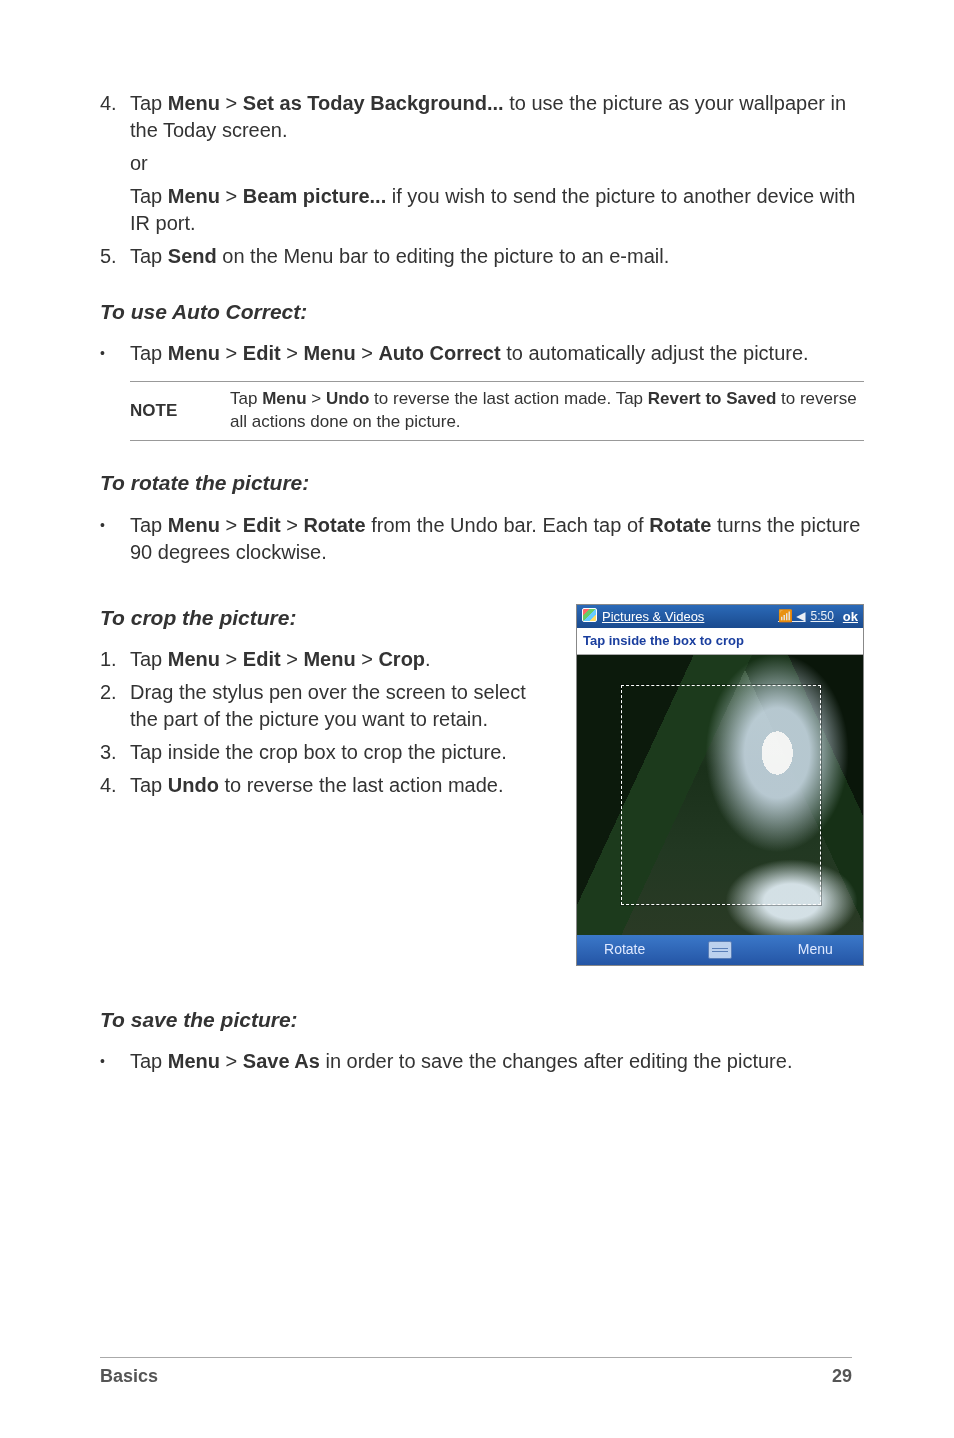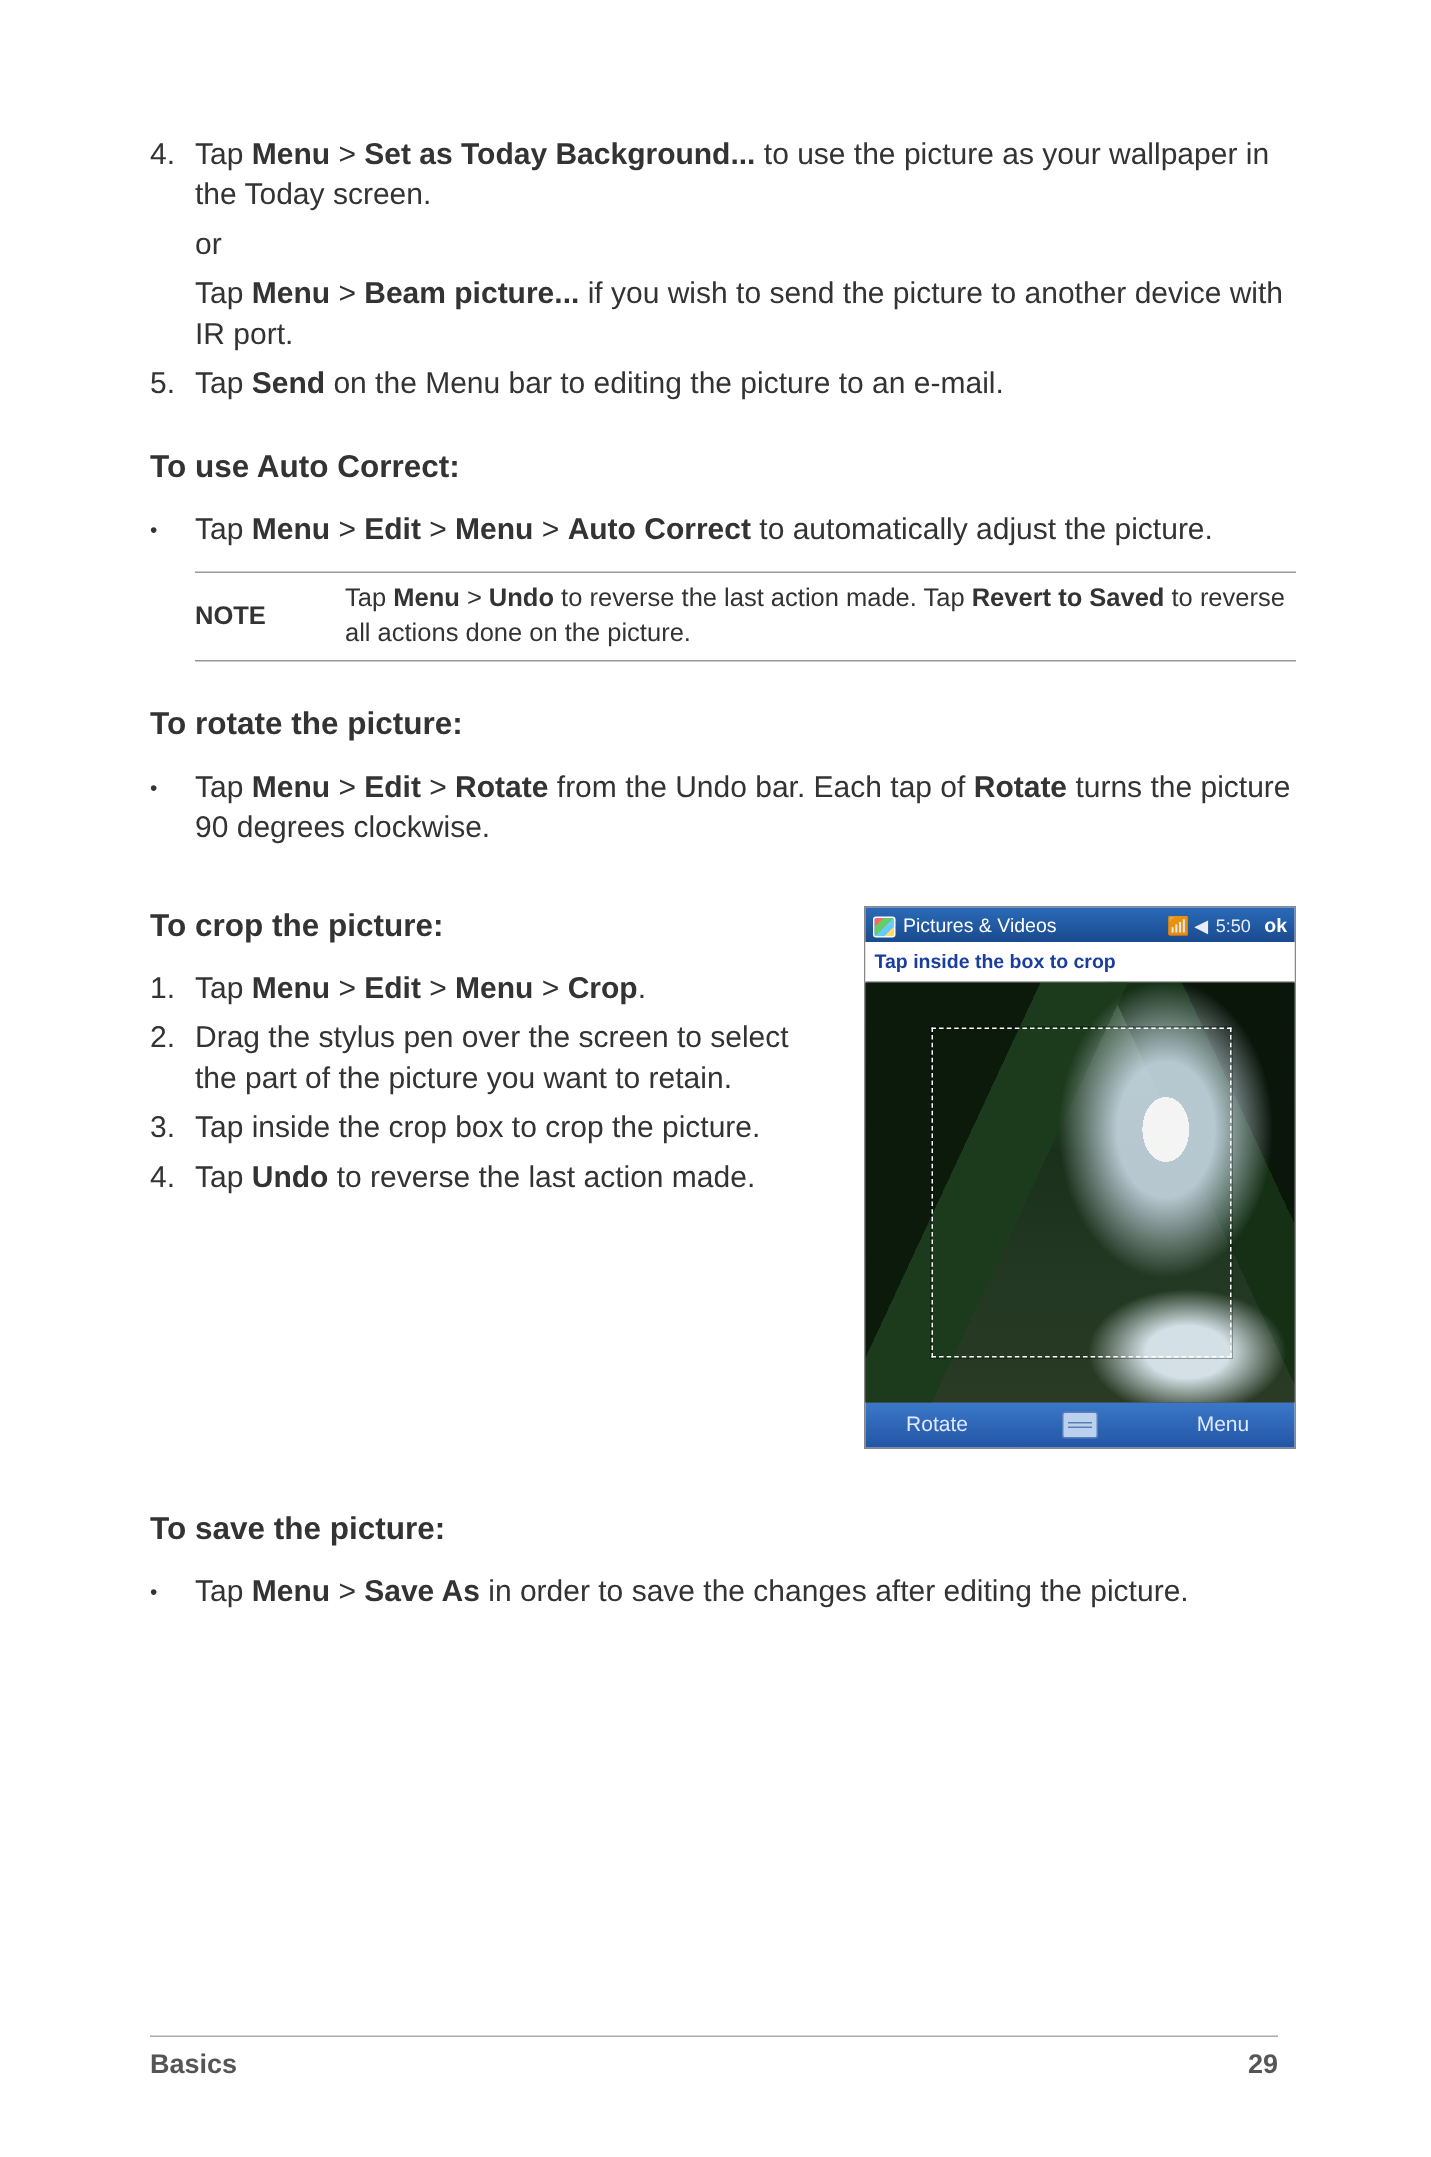--- a/index.html
+++ b/index.html
@@ -12,21 +12,21 @@
     padding: 90px 90px 40px 100px;
     position: relative;
     font-size: 20px;
     line-height: 1.35;
   }
   .ol-item { display: flex; margin-bottom: 6px; }
   .ol-num { width: 30px; flex-shrink: 0; }
   .ol-body { flex: 1; }
   .bold { font-weight: bold; }
   .sub-indent { margin-left: 30px; margin-top: 6px; margin-bottom: 6px; }
-  .heading { font-weight: bold; font-size: 21px; margin-top: 28px; margin-bottom: 14px; }
+  .heading { font-weight: bold; font-size: 21px; margin-top: 28px; margin-bottom: 14px; font-style: italic; }
   .bullet-item { display: flex; margin-bottom: 10px; }
   .bullet-mark { width: 30px; flex-shrink: 0; font-size: 14px; padding-top: 4px; }
   .bullet-body { flex: 1; }
   .note-block {
     margin-left: 30px;
     margin-top: 14px;
     border-top: 1px solid #999;
     border-bottom: 1px solid #999;
     padding: 6px 0;
     font-size: 17px;
@@ -44,22 +44,23 @@
     width: 288px;
     border: 1px solid #888;
     font-family: Tahoma, Arial, sans-serif;
   }
   .ss-titlebar {
     background: linear-gradient(to bottom, #2b6ab8, #1a4a8e);
     color: #fff;
     font-size: 13px;
     padding: 3px 5px;
     display: flex;
-    align-items: flex-end;
+    align-items: flex-start;
     gap: 5px;
+    text-decoration: underline;
   }
   .ss-titlebar .wflag {
     width: 15px; height: 14px;
     background: linear-gradient(135deg,#f66 0 25%,#6c6 25% 50%,#6cf 50% 75%,#fd6 75% 100%);
     border: 1px solid #fff; border-radius: 2px; flex-shrink: 0;
   }
   .ss-titlebar .title-txt { flex: 1; white-space: nowrap; }
   .ss-titlebar .status { font-size: 12px; opacity: .9; }
   .ss-titlebar .ok { font-weight: bold; font-size: 13px; margin-left: 4px; }
   .ss-prompt {

